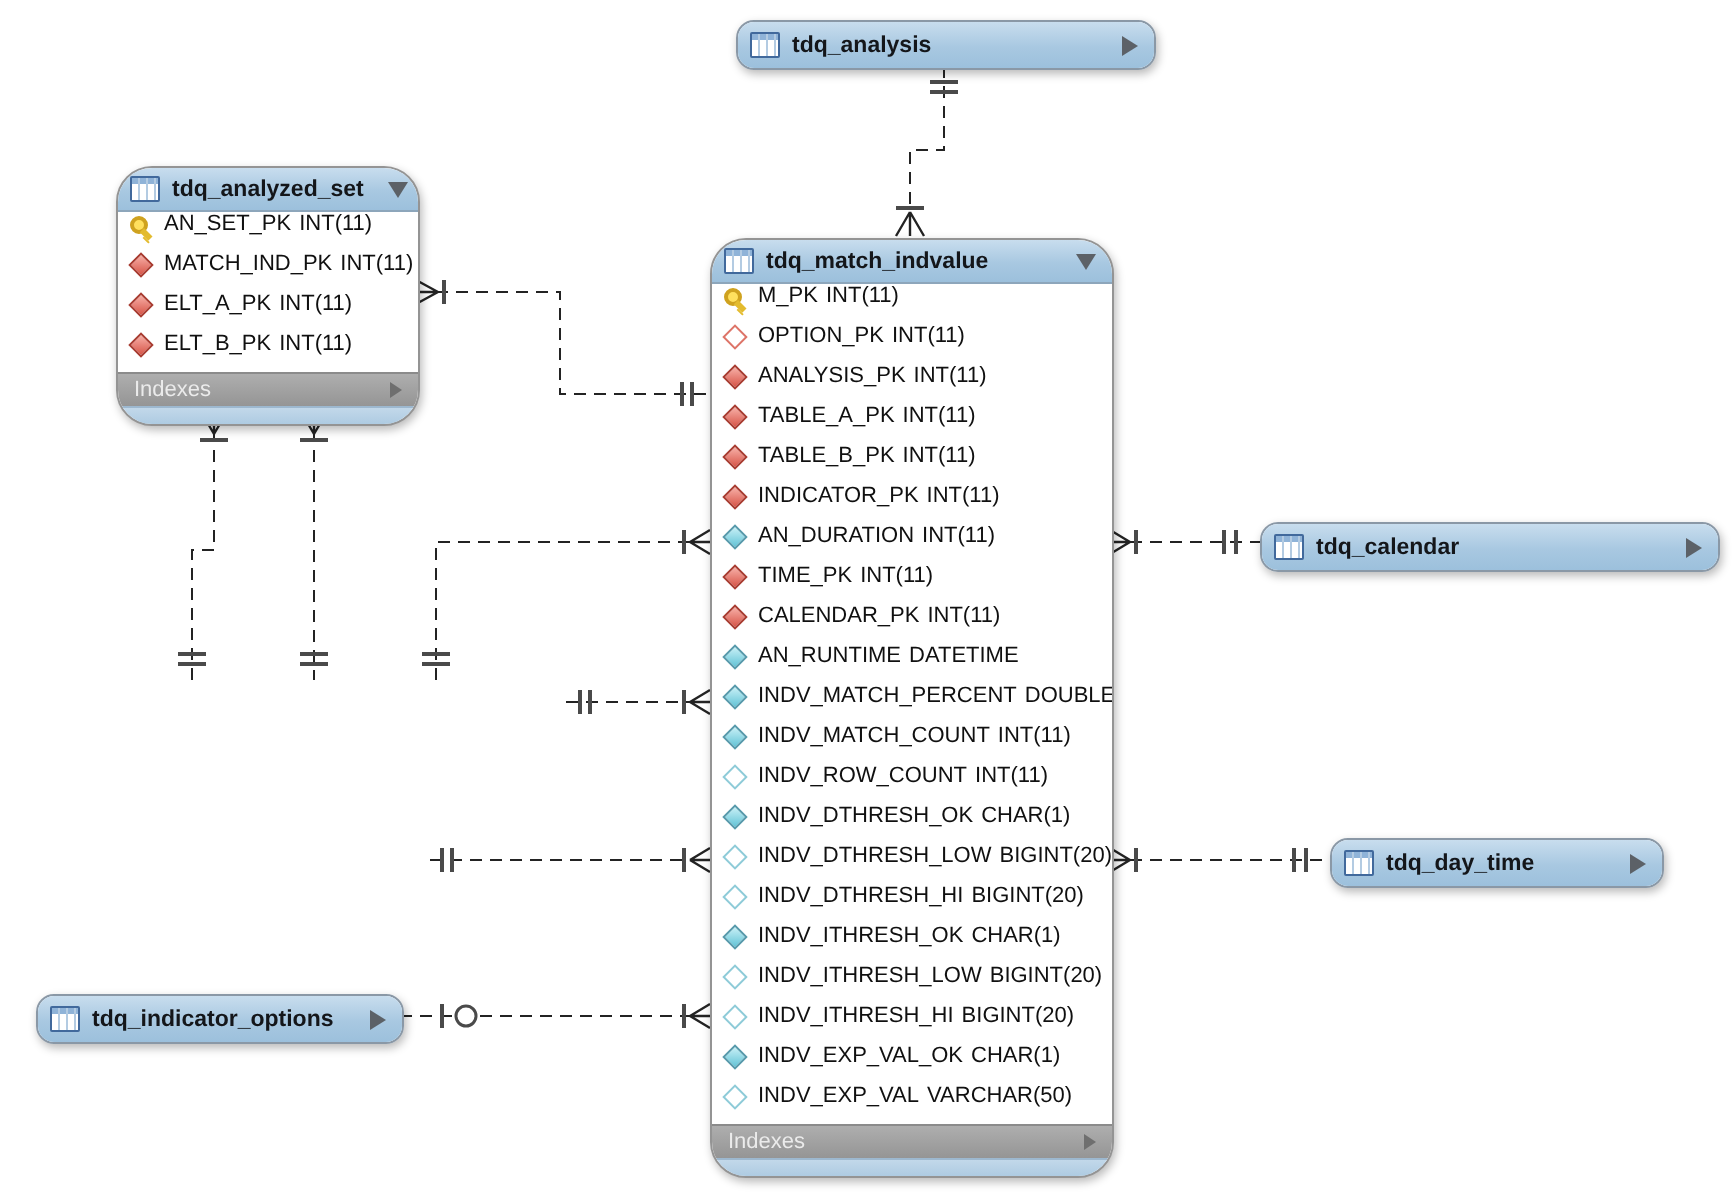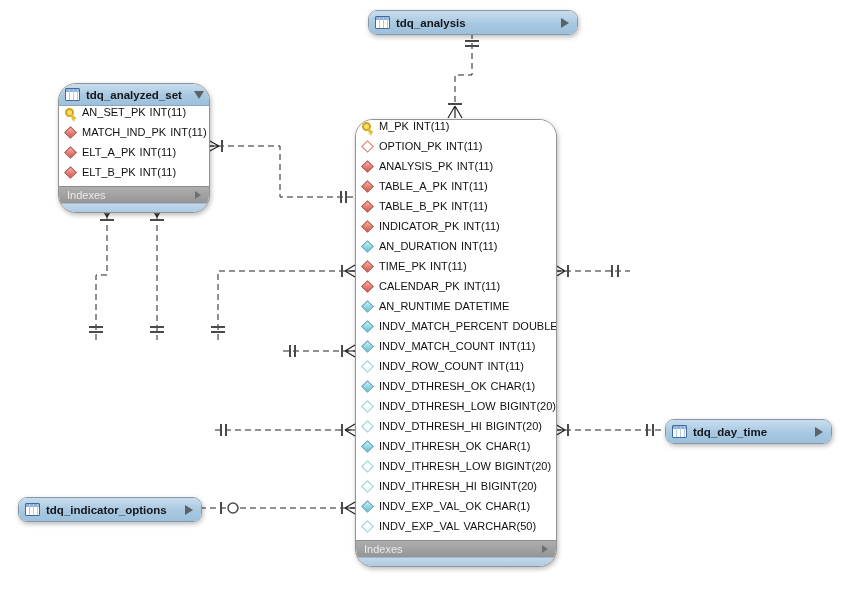--- a/index.html
+++ b/index.html
@@ -180,20 +180,26 @@
 </div>
     <div class="t-indexes">
       <span class="lbl">Indexes</span>
       <span class="spacer"></span>
       <span class="tri-right small"></span>
     </div>
     <div class="t-bottom"></div>
   </div>
 
   <div class="table expanded" id="t-match">
+    <div class="t-header">
+      <span class="tbl-icon"></span>
+      <span class="t-title">tdq_match_indvalue</span>
+      <span class="spacer"></span>
+      <span class="tri-down"></span>
+    </div>
     <div class="t-rows">
   <div class="col-row">
     <span class="ic-wrap">
             <span class="ic ic-primary-key-icon"></span>
           </span>
     <span class="col-name">M_PK</span>
     <span class="col-type">INT(11)</span>
   </div>
 
   <div class="col-row">
@@ -357,20 +363,28 @@
   </div>
 </div>
     <div class="t-indexes">
       <span class="lbl">Indexes</span>
       <span class="spacer"></span>
       <span class="tri-right small"></span>
     </div>
     <div class="t-bottom"></div>
   </div>
 
+  <div class="table collapsed" id="t-calendar">
+    <div class="t-header">
+      <span class="tbl-icon"></span>
+      <span class="t-title">tdq_calendar</span>
+      <span class="spacer"></span>
+      <span class="tri-right"></span>
+    </div>
+  </div>
 
 
 
   <div class="table collapsed" id="t-indopt">
     <div class="t-header">
       <span class="tbl-icon"></span>
       <span class="t-title">tdq_indicator_options</span>
       <span class="spacer"></span>
       <span class="tri-right"></span>
     </div>

